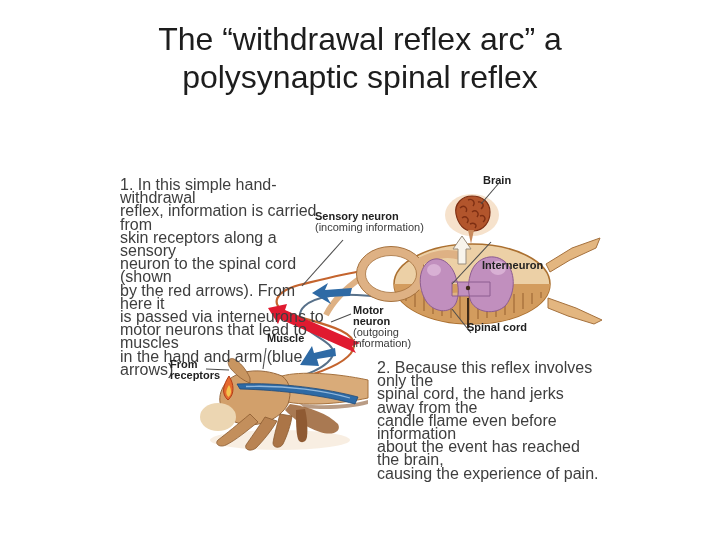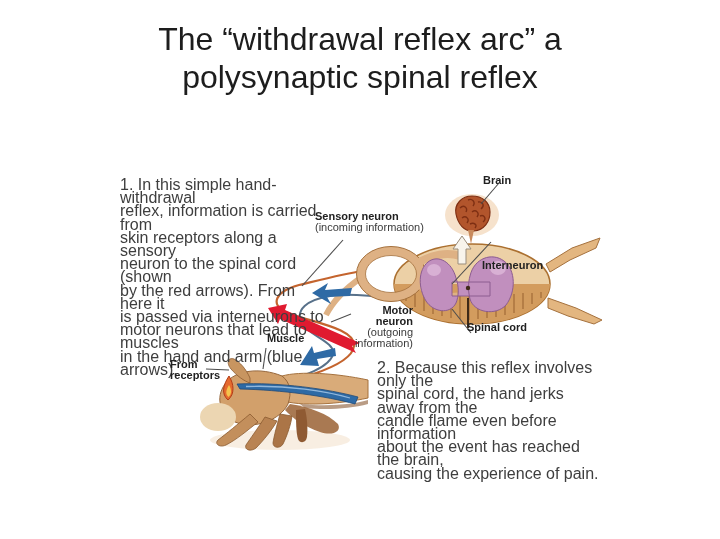--- a/index.html
+++ b/index.html
@@ -9,21 +9,21 @@
          font-size:32px;line-height:1.2;font-weight:400;color:#1d1d1d;
          text-align:center;}
   .figure{position:absolute;left:100px;top:152px;width:520px;height:335px;}
   .figure svg{position:absolute;left:0;top:0;}
   .note{position:absolute;font-size:16px;line-height:13.2px;color:#3e3e3e;
         white-space:pre-line;}
   .note1{left:20px;top:26px;width:205px;}
   .note2{left:277px;top:209px;width:225px;}
   .lbl{position:absolute;font-size:11px;line-height:11px;color:#212121;font-weight:700;}
   .lbl .sub{font-weight:400;color:#3a3a3a;}
-  .lbl-motor{width:60px;text-align:right;}
+  .lbl-motor{width:60px;}
   .lbl-skin{width:50px;}
 </style>
 </head>
 <body>
 
 <div class="slide">
 
   <h1 class="title">The “withdrawal reflex arc” a polysynaptic spinal reflex</h1>
 
   <div class="figure">

